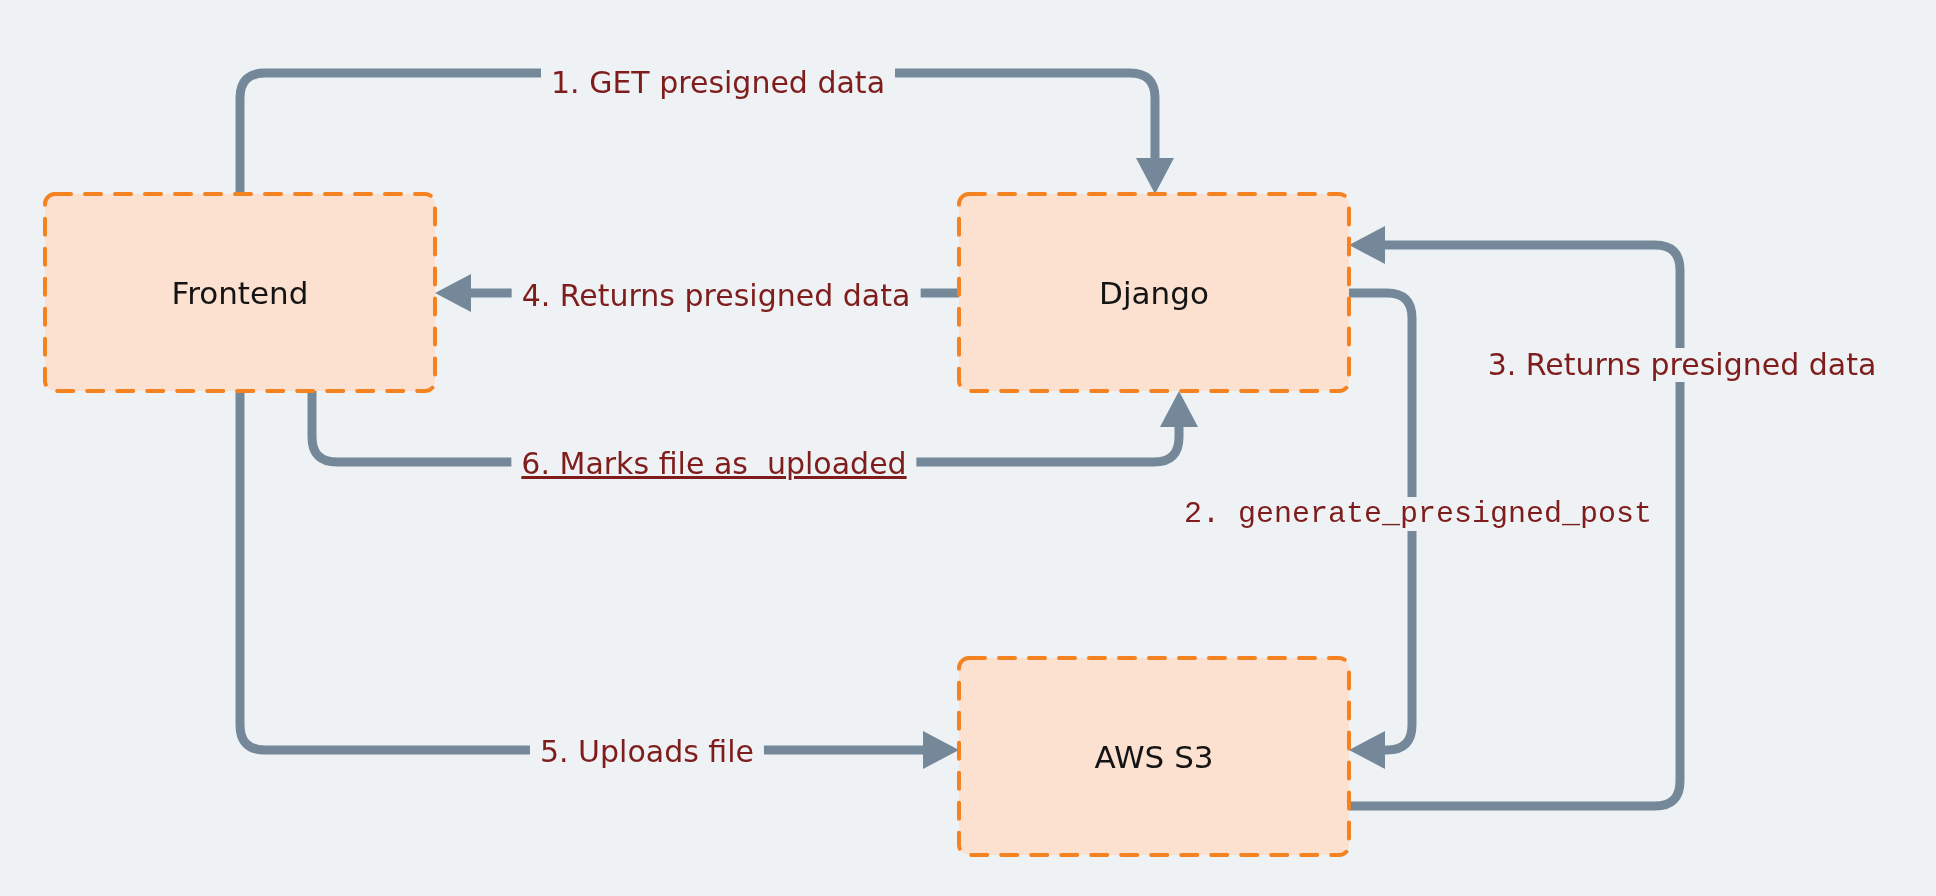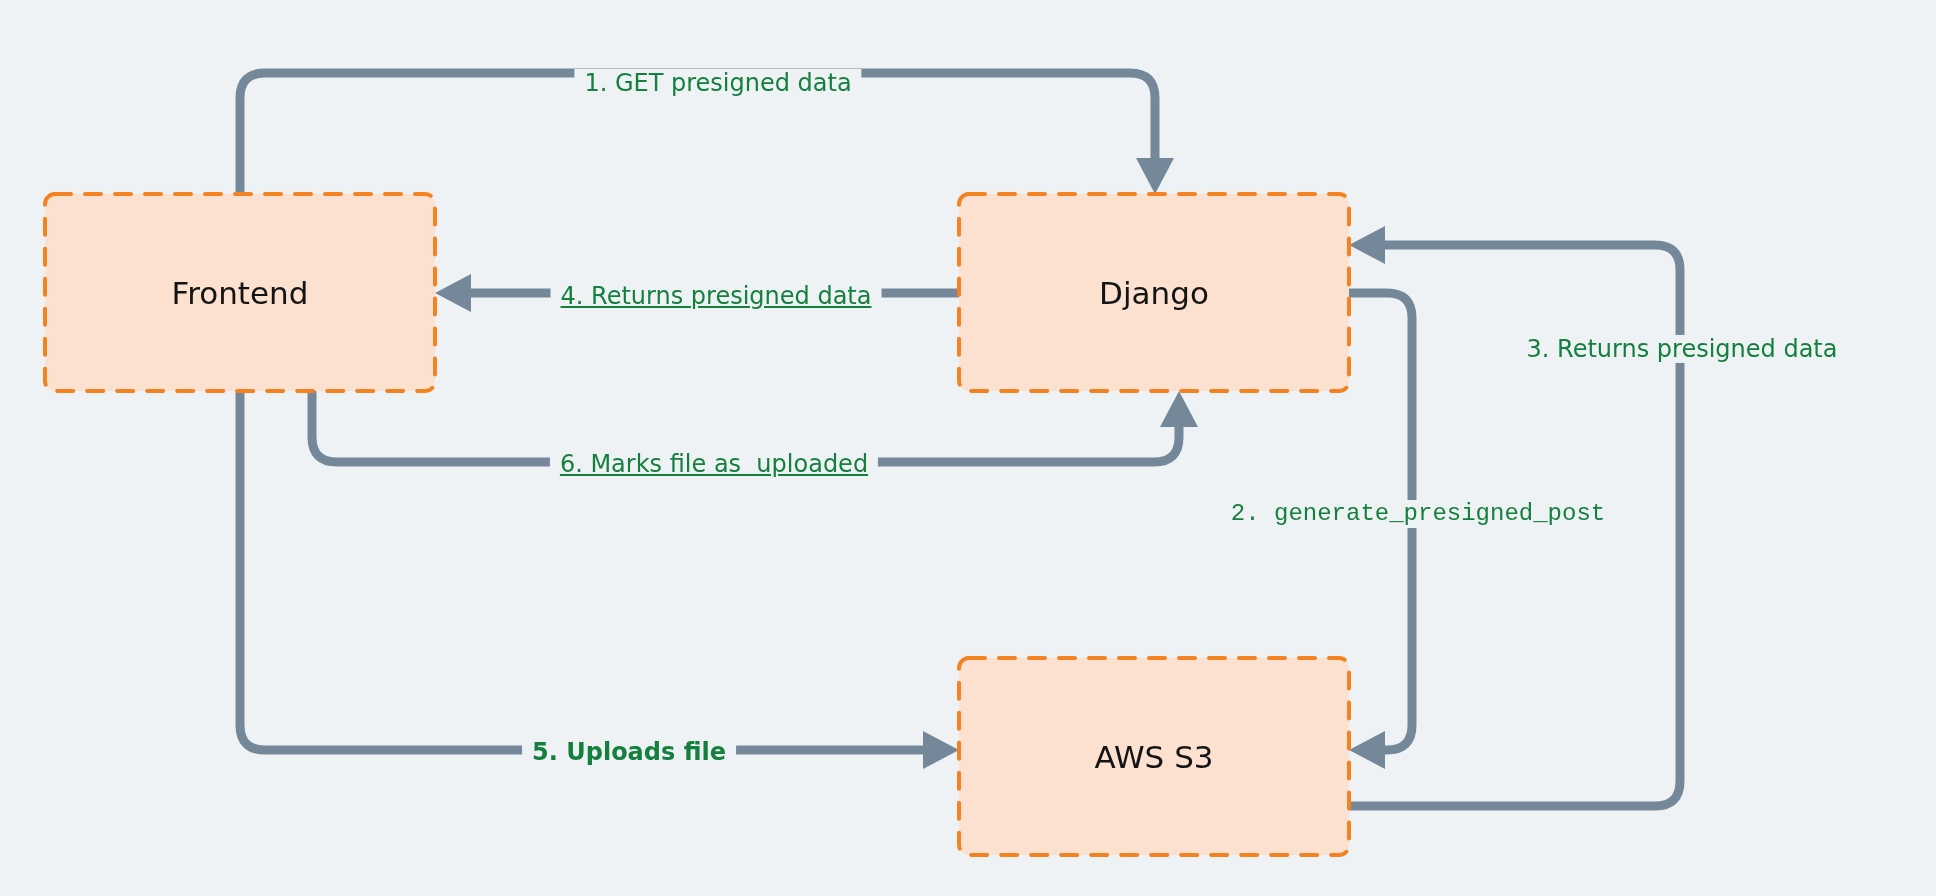--- a/index.html
+++ b/index.html
@@ -49,23 +49,23 @@
     stroke-width: 9;
     stroke-linecap: round;
     stroke-linejoin: round;
   }
   .arrowhead {
     fill: #74889a;
     stroke: none;
   }
   .edge-label {
     position: absolute;
-    color: #15803d;
+    color: #7f1d1d;
     font-family: "DejaVu Sans", sans-serif;
-    font-size: 24px;
+    font-size: 30px;
     line-height: 1;
     white-space: pre;
     background: #eef2f5;
     padding: 2px 10px;
     transform: translate(-50%, -50%);
   }
 </style>
 </head>
 <body>
 
@@ -123,23 +123,23 @@
       <g>
         <rect class="node-rect" x="959" y="658" width="390" height="197"></rect>
         <text class="node-label" x="1154" y="759">AWS S3</text>
       </g>
 
     </g>
   </svg>
 
   <div class="edge-label" style="left:718px; top:83px;">1. GET presigned data</div>
 
-  <div class="edge-label" style="left:716px; top:296px;text-decoration:underline;">4. Returns presigned data</div>
+  <div class="edge-label" style="left:716px; top:296px;">4. Returns presigned data</div>
 
   <div class="edge-label" style="left:714px; top:464px;text-decoration:underline;">6. Marks file as  uploaded</div>
 
-  <div class="edge-label" style="left:1682px; top:349px;text-align:right;">3. Returns presigned data</div>
+  <div class="edge-label" style="left:1682px; top:365px;text-align:right;">3. Returns presigned data</div>
 
   <div class="edge-label" style="left:1418px; top:514px;font-family:Liberation Mono, monospace;">2. generate_presigned_post</div>
 
-  <div class="edge-label" style="left:629px; top:752px;font-weight:bold;">5. Uploads file</div>
+  <div class="edge-label" style="left:647px; top:752px;">5. Uploads file</div>
 
 </div>
 
 </body></html>

